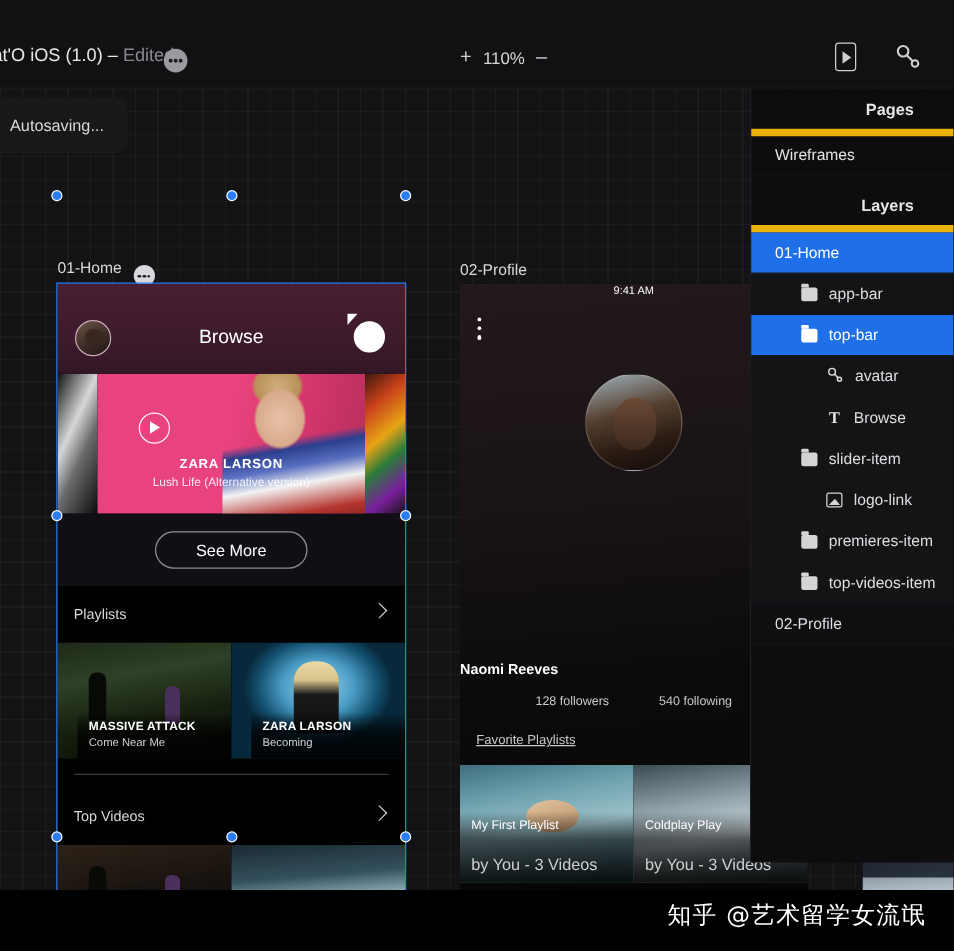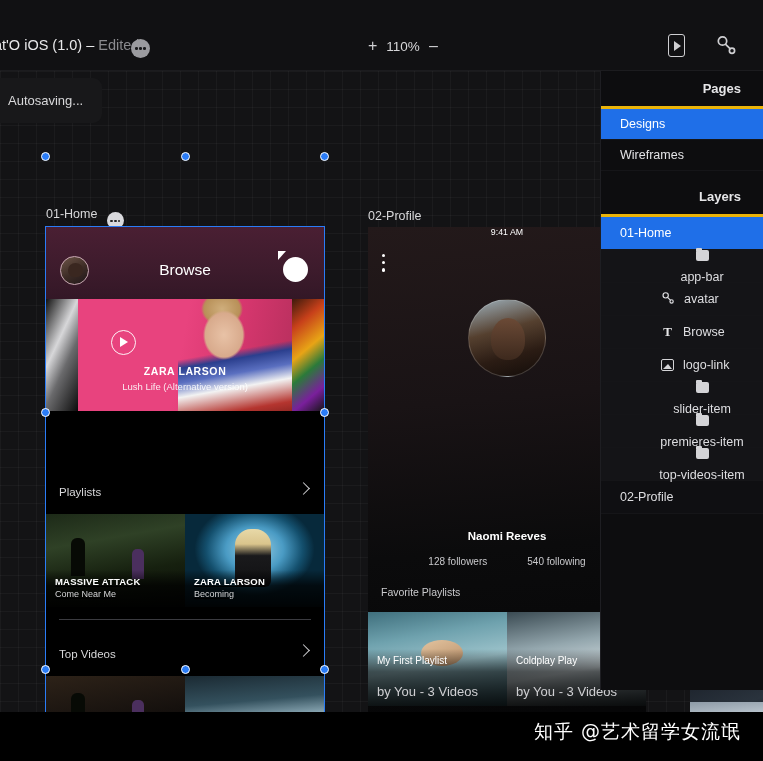--- a/index.html
+++ b/index.html
@@ -173,21 +173,21 @@
     display:flex; align-items:center;
   }
   .sec-head span { margin-left: 13px; color:#d7d7d9; font-size:11.5px; }
   .chev {
     position:absolute; right:16px; top:15px; width:9px;height:9px;
     border-right:1.6px solid #cfcfd2; border-top:1.6px solid #cfcfd2; transform: rotate(45deg);
   }
   .cardrow { position:absolute; left:0; width:100%; display:flex; }
   .card { position:relative; width:50%; height:100%; overflow:hidden; }
   .card-img { position:absolute; left:0; top:0; width:100%; height:100%; }
-  .card-cap { position:absolute; left:0; right:0; bottom:0; padding:6px 0 8px 9px;
+  .card-cap { position:absolute; left:16px; right:0; bottom:0; padding:6px 0 8px 9px;
     background: linear-gradient(180deg, rgba(0,0,0,0) 0%, rgba(0,0,0,.72) 42%, rgba(0,0,0,.92) 100%); text-decoration: underline; }
   .card-t { color:#fff; font-size:9.5px; font-weight:bold; letter-spacing:.2px; }
   .card-s { color:#d2d2d4; font-size:9px; margin-top:2px; }
   .divider { position:absolute; left:13px; right:13px; height:1px; background:#3b3b40; }
 
   .img-forest { background: linear-gradient(170deg,#1d2a18 0%, #2f4126 30%, #16200f 62%, #0a0d07 100%); }
   .img-forest:after{content:"";position:absolute;left:18%;top:26%;width:14px;height:38px;background:#070a05;border-radius:6px 6px 0 0;}
   .img-forest:before{content:"";position:absolute;left:62%;top:38%;width:12px;height:30px;background:#4b2f5e;border-radius:5px 5px 0 0;}
   .img-zara { background: radial-gradient(ellipse 60px 46px at 50% 38%, #9fd4e8 0%, #4a9bc4 48%, #14506e 80%, #07293b 100%); }
   .img-zara:after{content:"";position:absolute;left:36%;top:16%;width:36px;height:58px;border-radius:16px 16px 6px 6px;background:linear-gradient(180deg,#e8d9a8 0%,#d9c48c 26%,#1a1a1c 46%,#101012 100%);}
@@ -201,23 +201,23 @@
   }
   .p-kebab { position:absolute; left:14px; top:27px; display:flex; flex-direction:column; gap:4px; }
   .p-kebab i { width:3.2px;height:3.2px;border-radius:50%;background:#fff;display:block;}
   .p-avatar {
     position:absolute; left:50%; transform:translateX(-50%); top:72px;
     width:78px;height:78px;border-radius:50%; overflow:hidden;
     background: linear-gradient(165deg,#9fb2bd 0%, #55402f 40%, #2b1c14 70%, #120c09 100%);
     border:1px solid rgba(255,255,255,.18);
   }
   .p-avatar:after{content:"";position:absolute;left:22px;top:18px;width:34px;height:42px;border-radius:50% 50% 44% 44%;background:linear-gradient(180deg,#6b4a36 0%,#3d291d 100%);}
-  .p-name { position:absolute; left:0;right:0; top:303px; text-align:center; color:#fff; font-size:11.5px; font-weight:bold; }
+  .p-name { position:absolute; left:0;right:0; top:303px; color:#fff; font-size:11.5px; font-weight:bold; }
   .p-stats { position:absolute; left:0;right:0; top:329px; display:flex; justify-content:center; gap:40px; color:#c9c9cc; font-size:10px; }
-  .p-sec { position:absolute; left:13px; color:#c9c9cc; font-size:10.5px; }
+  .p-sec { position:absolute; left:13px; color:#c9c9cc; font-size:10.5px;text-decoration:underline; }
   .pl-row { position:absolute; left:0; width:100%; display:flex; }
   .pl { position:relative; width:50%; height:100%; overflow:hidden; }
   .pl-cap { position:absolute; left:0;right:0;bottom:0; padding:6px 0 7px 9px;
     background: linear-gradient(180deg, rgba(0,0,0,0) 0%, rgba(0,0,0,.6) 40%, rgba(0,0,0,.88) 100%); }
   .pl-t { color:#fff; font-size:10px; }
   .pl-s { color:#cfcfd2; font-size:13px; margin-top:18px; }
   .img-swim { background: linear-gradient(170deg,#3f6f7d 0%, #6fa2ae 28%, #9dc3cb 55%, #4b7a86 100%); }
   .img-swim:after{content:"";position:absolute;left:38%;top:30%;width:42px;height:26px;border-radius:50%;background:linear-gradient(160deg,#e2c39f,#b98f68);}
   .img-cloud { background: linear-gradient(170deg,#3a4a52 0%, #94a7ae 35%, #cfd9dd 60%, #56686f 100%); }
 
@@ -228,35 +228,35 @@
   .third-b { position:absolute; left:0; top:475px; width:100%; height:30px;
     background: linear-gradient(175deg,#8d9aa6 0%, #b9c4cd 40%, #5d6a76 100%); }
 
   
   .panel {
     position:absolute; right:0; top:71px; width:163px; height:619px;
     background:#0d0d0f; border-left:1px solid #1e1e22;
   }
   .panel-head {
     height:38px; display:flex; align-items:center; justify-content:flex-end;
-    padding-right:22px; color:#e6e6e8; font-size:13px; font-weight:bold;
-    border-bottom:3px solid #eab308;
+    padding-right:32px; color:#e6e6e8; font-size:13px; font-weight:bold;
+    border-bottom:6px solid #eab308;
   }
   .prow {
     height:31px; display:flex; align-items:center; padding-left:19px;
     color:#e3e3e6; font-size:12.5px; border-bottom:1px solid #151518;
   }
   .prow.sel { background:#1f6fe8; color:#fff; }
   .lrow {
     height:33px; display:flex; align-items:center; gap:9px;
     color:#dedee1; font-size:12.5px; border-bottom:1px solid #151518;
     background:#141417;
   }
   .lrow.root { padding-left:19px; background:#0f0f12; }
-  .lrow.d1 { padding-left:40px;flex-direction:column; }
+  .lrow.d1 { padding-left:40px; }
   .lrow.d2 { padding-left:60px; }
   .lrow.sel { background:#1f6fe8; color:#fff; }
   .folder-icon {
     width:13px; height:11px; background:#d4d4d7; border-radius:1.5px 2px 2px 2px; position:relative; flex:none;
   }
   .folder-icon:before{content:"";position:absolute;left:0;top:-2.5px;width:6px;height:3px;background:#d4d4d7;border-radius:1px 1px 0 0;}
   .lrow.sel .folder-icon, .lrow.sel .folder-icon:before { background:#fff; }
   .t-icon { width:13px; text-align:center; font-family:"Liberation Serif", serif; font-weight:bold; font-size:13px; color:#e6e6e8; flex:none; }
   .img-icon { width:13px;height:12px;border:1.5px solid #d4d4d7;border-radius:2px;position:relative;flex:none;}
   .img-icon:after{content:"";position:absolute;left:1px;bottom:1px;border-left:5px solid transparent;border-bottom:5px solid #d4d4d7;border-right:4px solid transparent;}
@@ -352,20 +352,23 @@
         <div class="hero-side l"></div>
         <div class="hero-side r"></div>
         <div class="hero-main">
           <div class="hero-face"></div>
           <div class="hero-play"></div>
           <div class="hero-artist">ZARA LARSON</div>
           <div class="hero-song">Lush Life (Alternative version)</div>
         </div>
       </div>
 
+      <div class="seemore-zone">
+        <div class="seemore">See More</div>
+      </div>
 
       <div class="sec-head" style="top:242px;">
         <span>Playlists</span>
         <span class="chev"></span>
       </div>
       <div class="cardrow" style="top:287px; height:93px;">
         <div class="card">
           <div class="card-img img-forest"></div>
           <div class="card-cap">
             <div class="card-t">MASSIVE ATTACK</div>
@@ -460,67 +463,68 @@
       <div class="p-sec" style="top:382px; top:381px;"></div>
 
     </div>
 
   </div>
 
   <div class="panel">
 
     <div class="panel-head">Pages</div>
 
-    <div class="prow sel">
-      <span>Designs</span>
-    </div>
     <div class="prow">
       <span>Wireframes</span>
     </div>
 
     <div class="panel-head" style="margin-top:8px;">Layers</div>
 
     <div class="lrow root sel">
       <span>01-Home</span>
     </div>
 
     <div class="lrow d1">
       <span class="folder-icon"></span>
       <span>app-bar</span>
     </div>
 
+    <div class="lrow d1 sel">
+      <span class="folder-icon"></span>
+      <span>top-bar</span>
+    </div>
 
     <div class="lrow d2">
       <span class="key-icon">
         <svg width="14" height="14" viewBox="0 0 18 18">
           <circle cx="6" cy="5.6" r="3.4" fill="none" stroke="#e0e0e3" stroke-width="1.5"></circle>
           <line x1="8.4" y1="8.1" x2="12.4" y2="12.1" stroke="#e0e0e3" stroke-width="1.5"></line>
           <circle cx="13.6" cy="13.4" r="2.1" fill="none" stroke="#e0e0e3" stroke-width="1.5"></circle>
         </svg>
       </span>
       <span>avatar</span>
     </div>
 
     <div class="lrow d2">
       <span class="t-icon">T</span>
       <span>Browse</span>
     </div>
 
+    <div class="lrow d1">
+      <span class="folder-icon"></span>
+      <span>slider-item</span>
+    </div>
+
     <div class="lrow d2">
       <span class="img-icon"></span>
       <span>logo-link</span>
     </div>
 
     <div class="lrow d1">
       <span class="folder-icon"></span>
-      <span>slider-item</span>
-    </div>
-
-    <div class="lrow d1">
-      <span class="folder-icon"></span>
       <span>premieres-item</span>
     </div>
 
     <div class="lrow d1">
       <span class="folder-icon"></span>
       <span>top-videos-item</span>
     </div>
 
     <div class="lrow root">
       <span>02-Profile</span>

